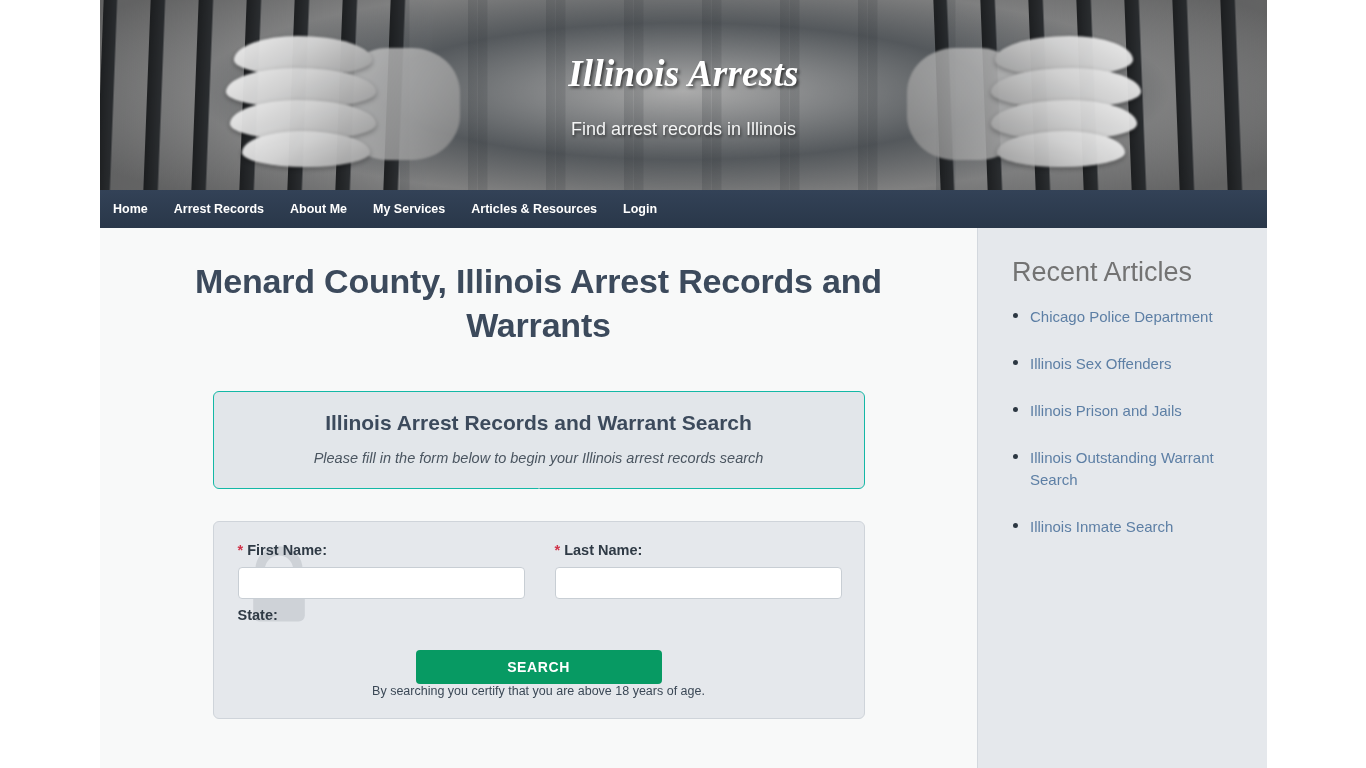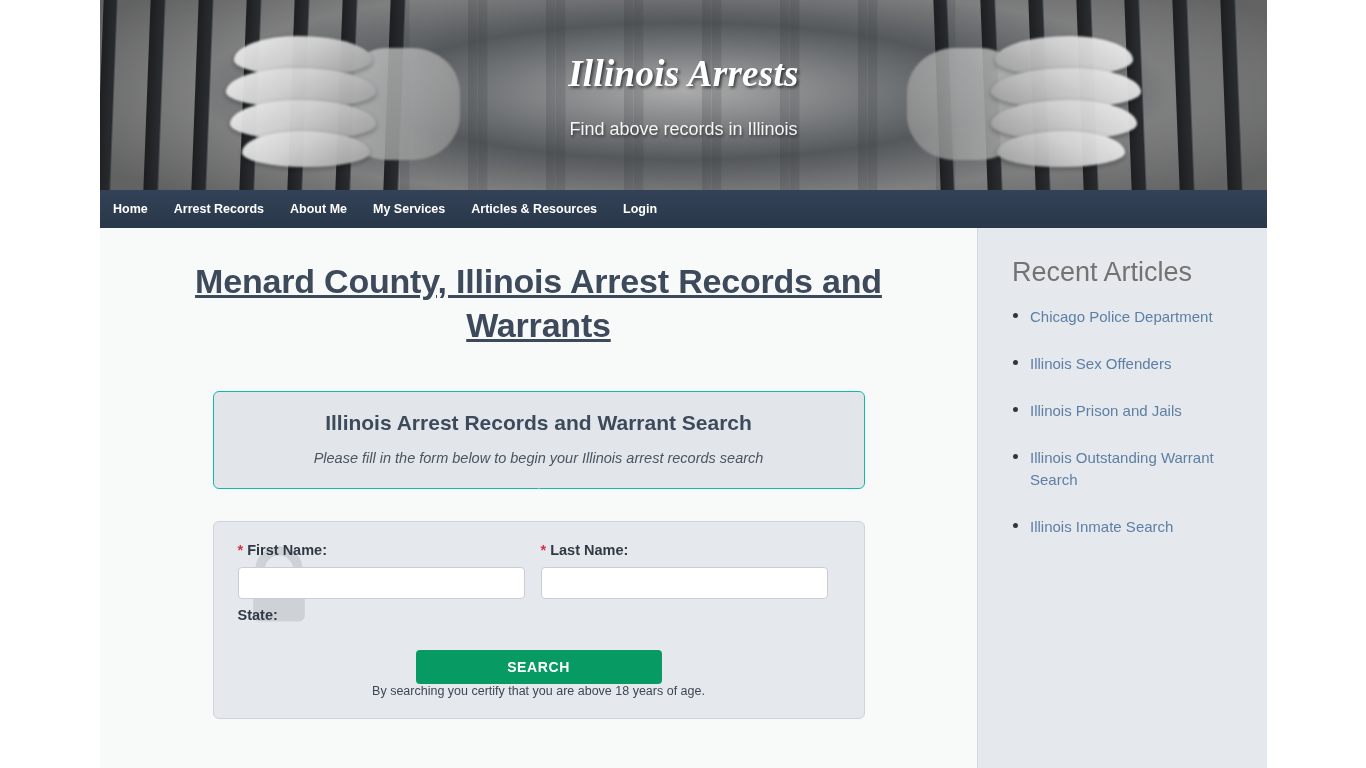--- a/index.html
+++ b/index.html
@@ -168,21 +168,20 @@
   
   .page-title {
     margin: 9px auto 0 auto;
     width: 830px;
     text-align: center;
     font-size: 34px;
     line-height: 44px;
     font-weight: bold;
     color: #3c4a5c;
     letter-spacing: -.2px;
-    text-decoration: underline;
   }
 
   
   .callout {
     position: relative;
     width: 652px;
     margin: 44px auto 0 auto;
     background: #e2e6ea;
     border: 1px solid #14b8a6;
     border-radius: 6px;
@@ -236,21 +235,21 @@
     position: absolute;
     left: 22px;
     top: 22px;
     width: 86px;
     height: 86px;
     opacity: .30;
     pointer-events: none;
   }
   .form-row {
     display: flex;
-    gap: 16px;
+    gap: 30px;
     margin-bottom: 8px;
   }
   .field { width: 287px; position: relative; }
   .field label {
     display: block;
     font-size: 14.5px;
     font-weight: bold;
     color: #2f3a45;
     margin-bottom: 9px;
     white-space: nowrap;
@@ -355,21 +354,21 @@
       <div class="fist fist-right">
         <div class="arm"></div>
         <div class="knuckle k1"></div>
         <div class="knuckle k2"></div>
         <div class="knuckle k3"></div>
         <div class="knuckle k4"></div>
       </div>
 
       <div class="titleblock">
         <div class="site-title">Illinois Arrests</div>
-        <div class="site-tagline">Find above records in Illinois</div>
+        <div class="site-tagline">Find arrest records in Illinois</div>
       </div>
     </div>
 
     <nav class="navbar">
       <a class="navitem">Home</a>
       <a class="navitem">Arrest Records</a>
       <a class="navitem">About Me</a>
       <a class="navitem">My Services</a>
       <a class="navitem">Articles &amp; Resources</a>
       <a class="navitem">Login</a>

